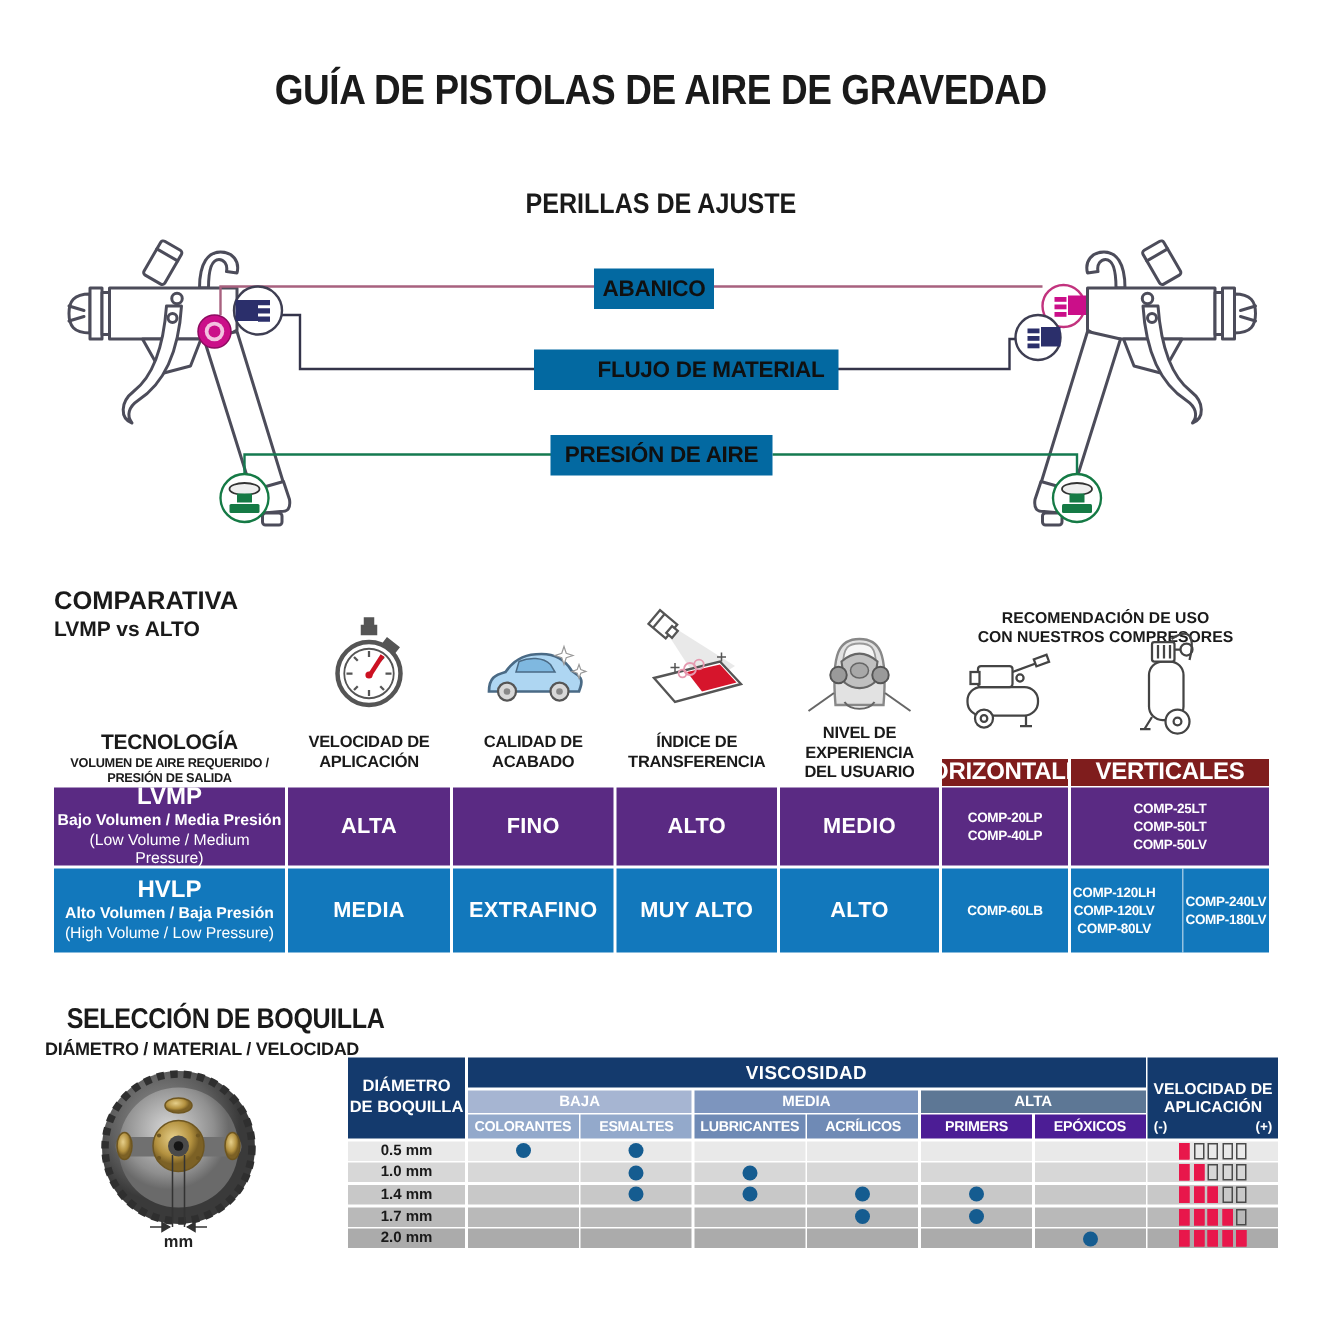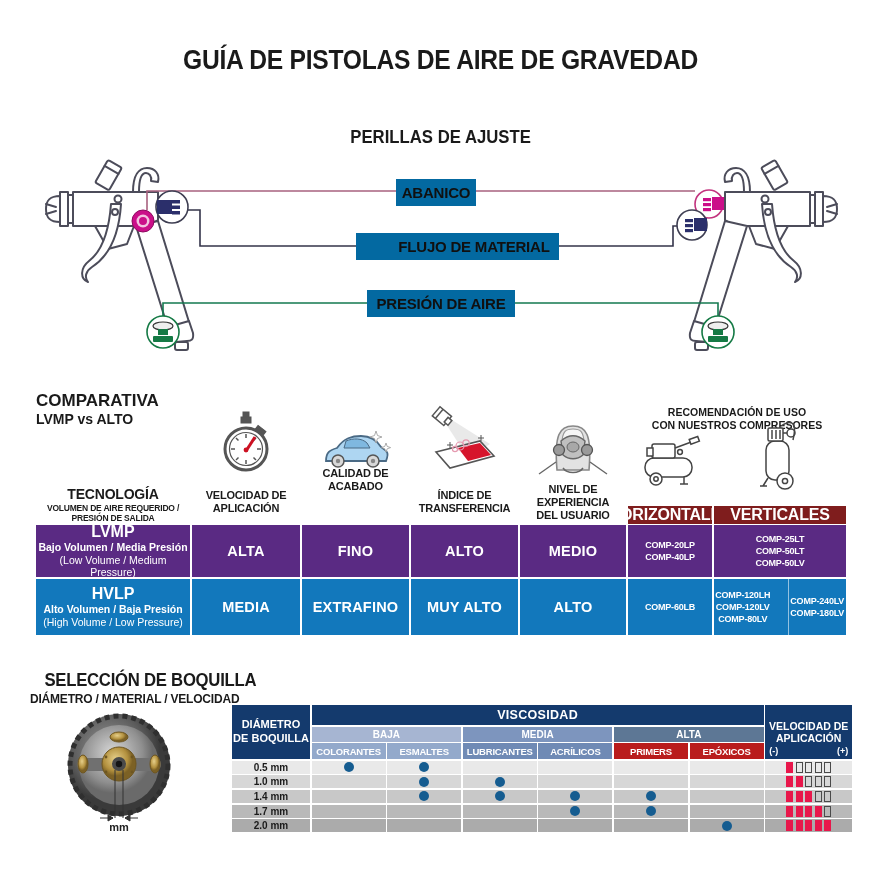--- a/index.html
+++ b/index.html
@@ -27,21 +27,21 @@
   
   #cmp-heading{left:36px;top:391px;font-size:17px;font-weight:bold;}
   #cmp-subheading{left:36px;top:411px;font-size:14px;font-weight:bold;}
   #rec-heading{left:628px;top:406px;width:218px;text-align:center;font-size:10.5px;font-weight:bold;line-height:1.2;}
 
   .col-head{position:absolute;text-align:center;font-weight:bold;font-size:11px;line-height:1.18;letter-spacing:-.2px;}
   #ch-tech{left:36px;top:486px;width:154px;}
   #ch-tech .t1{font-size:14px;}
   #ch-tech .t2{font-size:8.5px;font-weight:bold;line-height:1.25;}
   #ch-speed{left:192px;top:489px;width:108px;}
-  #ch-finish{left:302px;top:467px;width:107px;}
+  #ch-finish{left:302px;top:489px;width:107px;}
   #ch-transfer{left:411px;top:489px;width:107px;}
   #ch-exp{left:520px;top:483px;width:106px;}
   .gray-bar{position:absolute;top:506px;height:18px;background:#7f1d1d;color:#fff;font-weight:bold;
             font-size:16px;display:flex;align-items:center;justify-content:center;letter-spacing:-.2px;}
   #gb-h{left:628px;width:84px;}
   #gb-v{left:714px;width:132px;}
 
   
   #cmp-table{left:36px;top:525px;display:grid;grid-template-columns:154px 108px 107px 107px 106px 84px 132px;
              grid-template-rows:52px 56px;gap:2px;}
@@ -71,21 +71,21 @@
   #nz-visc-title{height:20px;font-size:12.5px;letter-spacing:.3px;}
   .band-row{display:grid;grid-template-columns:repeat(3,1fr);gap:1.6px;height:15px;}
   .band{color:#fff;font-weight:bold;font-size:10px;display:flex;align-items:center;justify-content:center;}
   #band-baja{background:#a6b5d2;}
   #band-media{background:#7d95be;}
   #band-alta{background:#5d7795;}
   .sub-row{display:grid;grid-template-columns:repeat(6,1fr);gap:1.6px;height:16px;margin-top:1.6px;}
   .subcol{color:#fff;font-weight:bold;font-size:9.5px;display:flex;align-items:center;justify-content:center;letter-spacing:-.2px;}
   .sc-baja{background:#93a9cb;}
   .sc-media{background:#6f8ab5;}
-  .sc-alta{background:#b91c1c;}
+  .sc-alta{background:#4c1d95;}
   #nz-vel-head{position:relative;font-size:10.5px;line-height:1.2;}
   #nz-vel-head .minus{position:absolute;left:4px;bottom:2px;font-size:9px;}
   #nz-vel-head .plus{position:absolute;right:4px;bottom:2px;font-size:9px;}
 
   .nz-row{display:grid;grid-template-columns:78px repeat(6,74px) 87px;gap:1.6px;margin-top:1.6px;}
   .nz-row>div{background:var(--bg);display:flex;align-items:center;justify-content:center;height:13px;}
   .nz-dia{font-size:10px;font-weight:bold;color:#1a1a1a;}
   .dot{width:10px;height:10px;border-radius:50%;background:#155c90;}
   .bar{width:7px;height:11px;border:1.4px solid #4a4a4a;box-sizing:border-box;margin:0 1.3px;background:transparent;}
   .bar.fill{background:#e8174b;border-color:#e8174b;}

